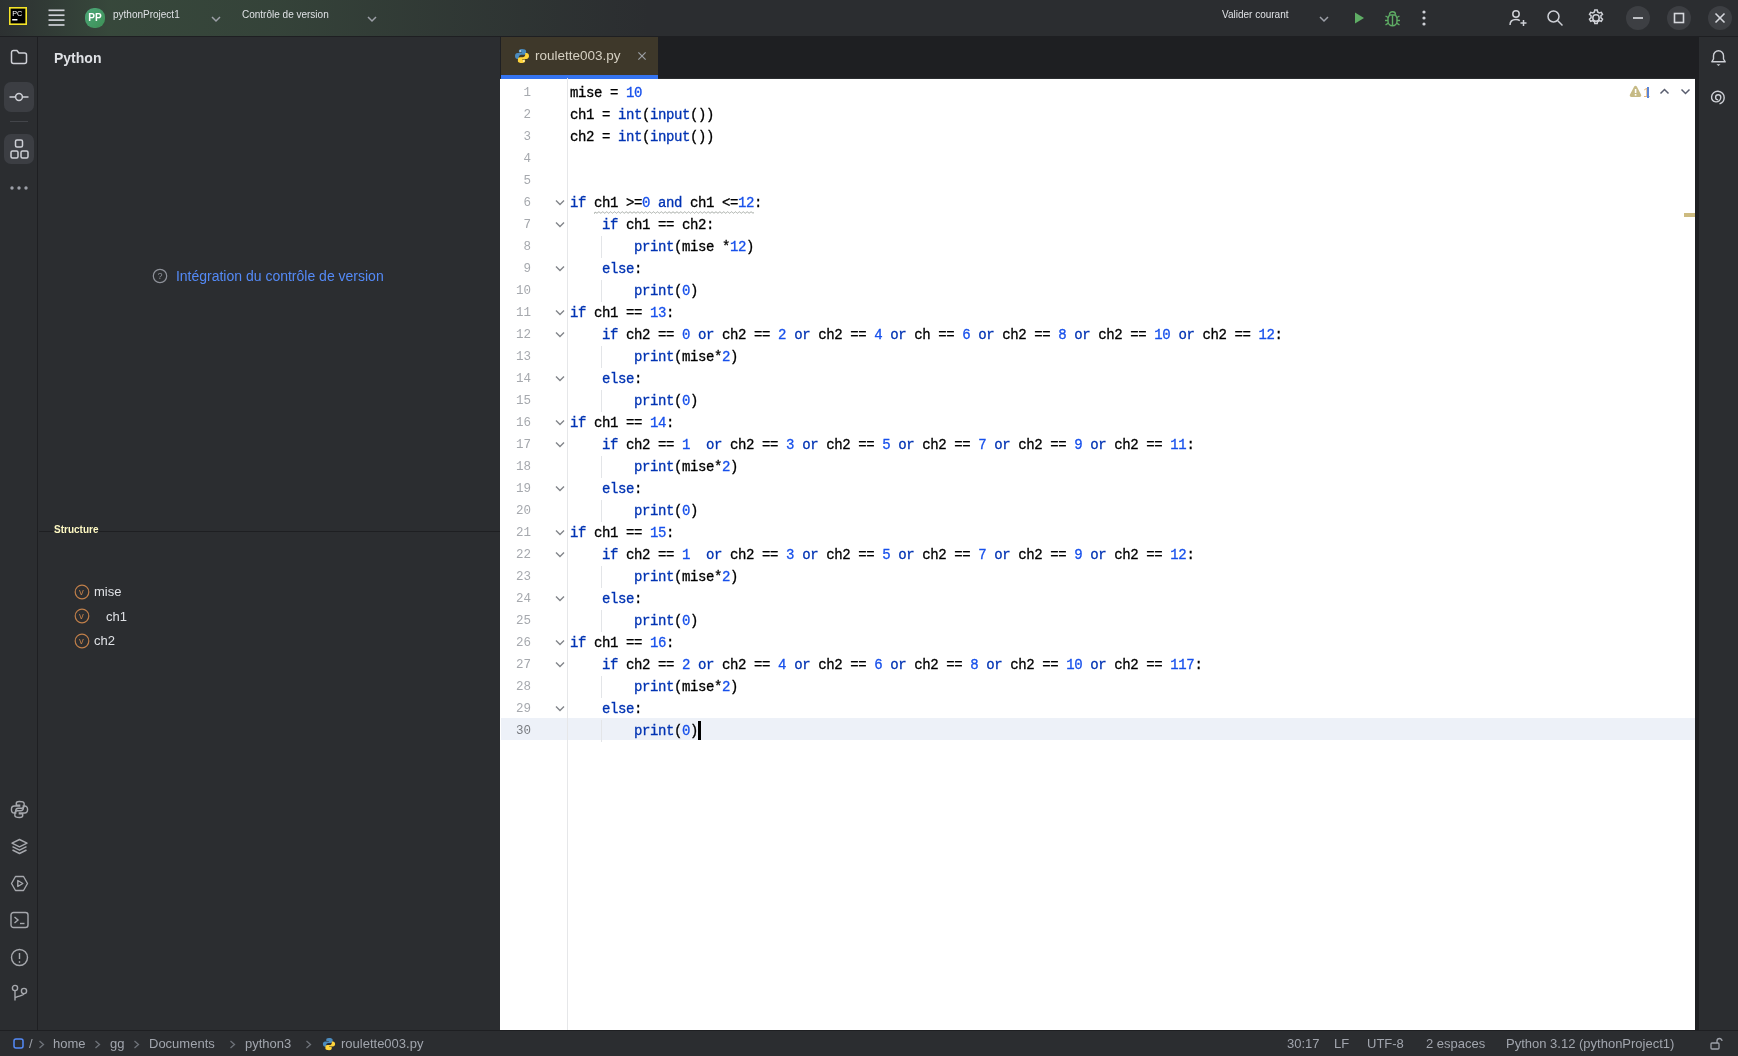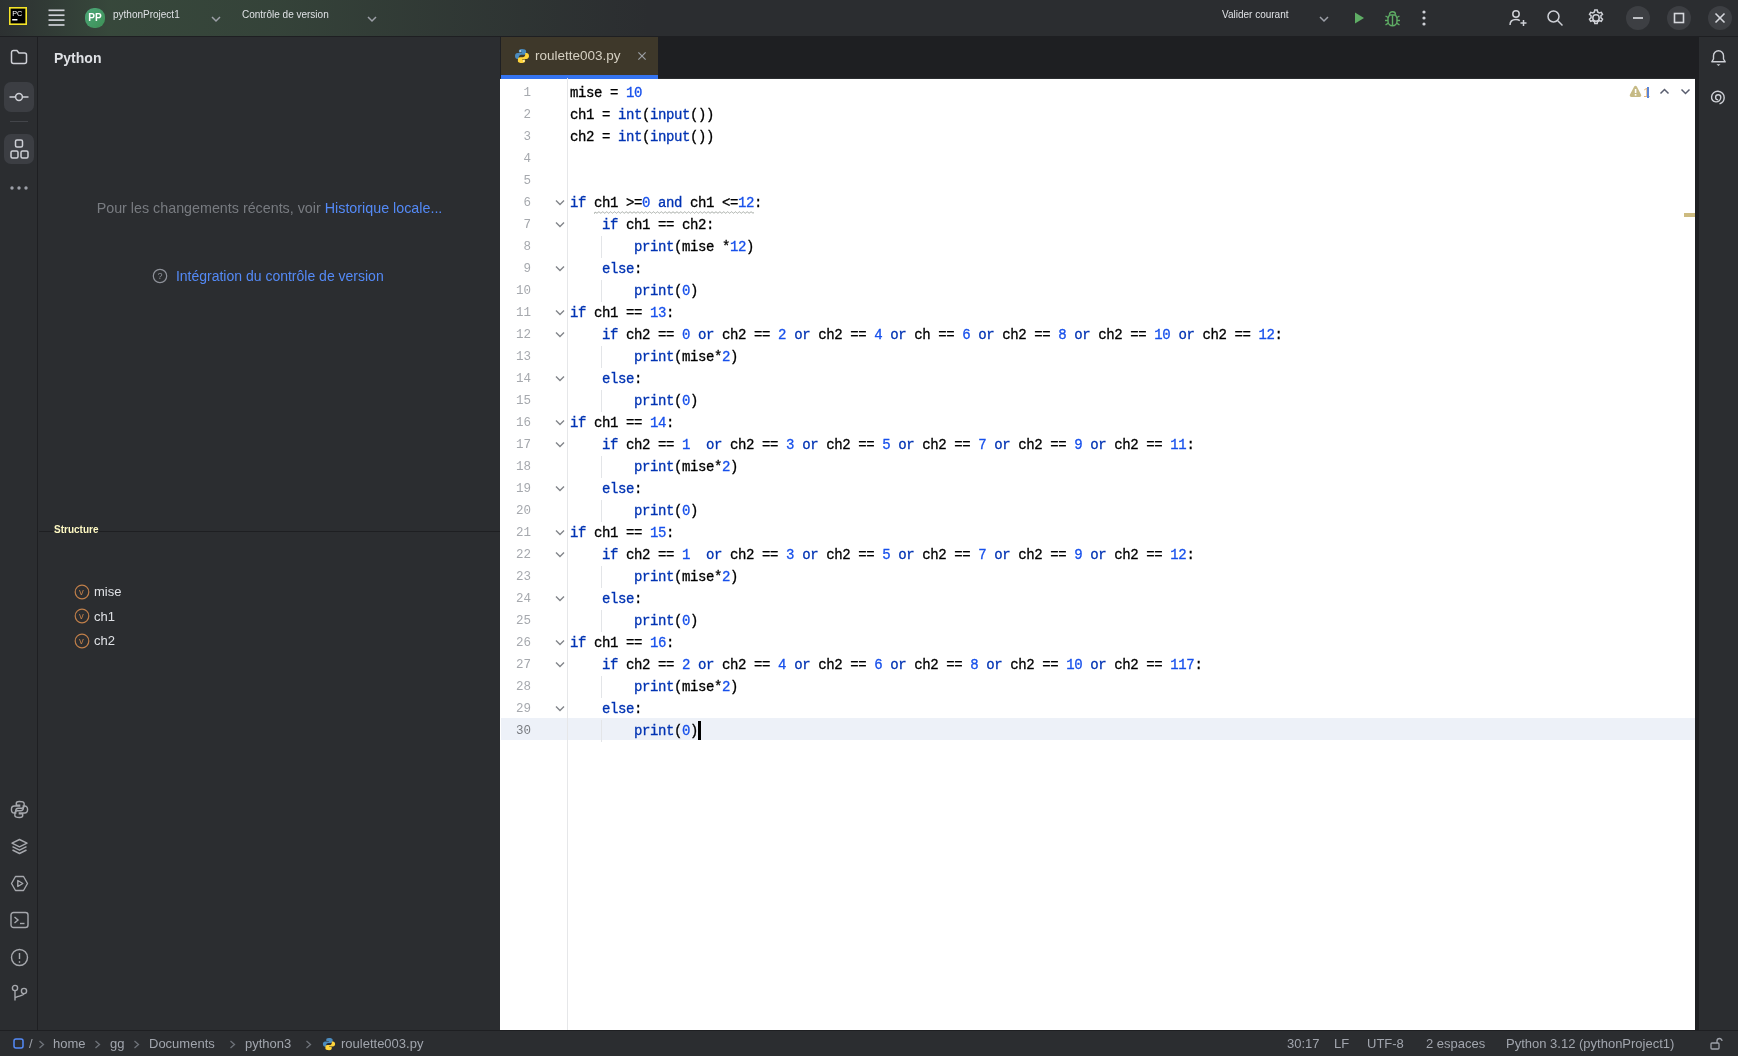--- a/index.html
+++ b/index.html
@@ -199,42 +199,41 @@
   <g fill="none" stroke="#a6a8ad" stroke-width="1.4">
       <circle cx="5" cy="4" r="2.6"></circle>
       <circle cx="14" cy="7" r="2.6"></circle>
       <path d="M5 6.6 V16.5 M14 9.6 c0 3-9 2-9 5"></path>
     </g>
 </svg>
 
 <div id="leftpanel"></div>
 <div class="abs" style="left:54px;top:50px;font-size:14px;font-weight:600;color:#dfe1e5">Python</div>
 <div id="vtext">
-  <div>Pour les changements récents, voir <span class="lnk">Historique locale...</span></div>
 </div>
 <div class="abs" style="left:152px;top:268px;width:345px;font-size:14px;color:#548af7">
   <svg style="vertical-align:-3px" width="16" height="16" viewBox="0 0 16 16">
       <g fill="none" stroke="#8e9199" stroke-width="1.2">
         <circle cx="8" cy="8" r="6.7"></circle>
       </g>
       <text x="5.6" y="11.3" font-size="9" fill="#8e9199" font-family="Liberation Sans">?</text>
     </svg>
   <span style="margin-left:4px">Intégration du contrôle de version</span>
 </div>
 <div class="hline" style="left:39px;top:531px;width:461px"></div>
 <div class="abs" style="left:54px;top:524px;font-size:10px;font-weight:600;color:#fef9c3">Structure</div>
 <div class="abs" style="left:74px;top:580px;font-size:13px;color:#dfe1e5;line-height:24.6px">
   <div><svg style="vertical-align:-3.5px" width="16" height="16" viewBox="0 0 16 16">
         <circle cx="8" cy="8" r="6.8" fill="none" stroke="#c07f4a" stroke-width="1.2"></circle>
         <text x="4.9" y="11.2" font-size="9.5" fill="#c07f4a" font-family="Liberation Sans">v</text>
       </svg><span style="margin-left:4px">mise</span></div>
   <div><svg style="vertical-align:-3.5px" width="16" height="16" viewBox="0 0 16 16">
         <circle cx="8" cy="8" r="6.8" fill="none" stroke="#c07f4a" stroke-width="1.2"></circle>
         <text x="4.9" y="11.2" font-size="9.5" fill="#c07f4a" font-family="Liberation Sans">v</text>
-      </svg><span style="margin-left:4px">ch1</span></div>
+      </svg><span style="margin-left:16px">ch1</span></div>
   <div><svg style="vertical-align:-3.5px" width="16" height="16" viewBox="0 0 16 16">
         <circle cx="8" cy="8" r="6.8" fill="none" stroke="#c07f4a" stroke-width="1.2"></circle>
         <text x="4.9" y="11.2" font-size="9.5" fill="#c07f4a" font-family="Liberation Sans">v</text>
       </svg><span style="margin-left:4px">ch2</span></div>
 </div>
 
 <div id="tabbar">
   <div id="tab"></div>
   <div id="tabline"></div>
   <svg class="ic" style="left:14px;top:11px" width="16" height="16" viewBox="0 0 16 16">

